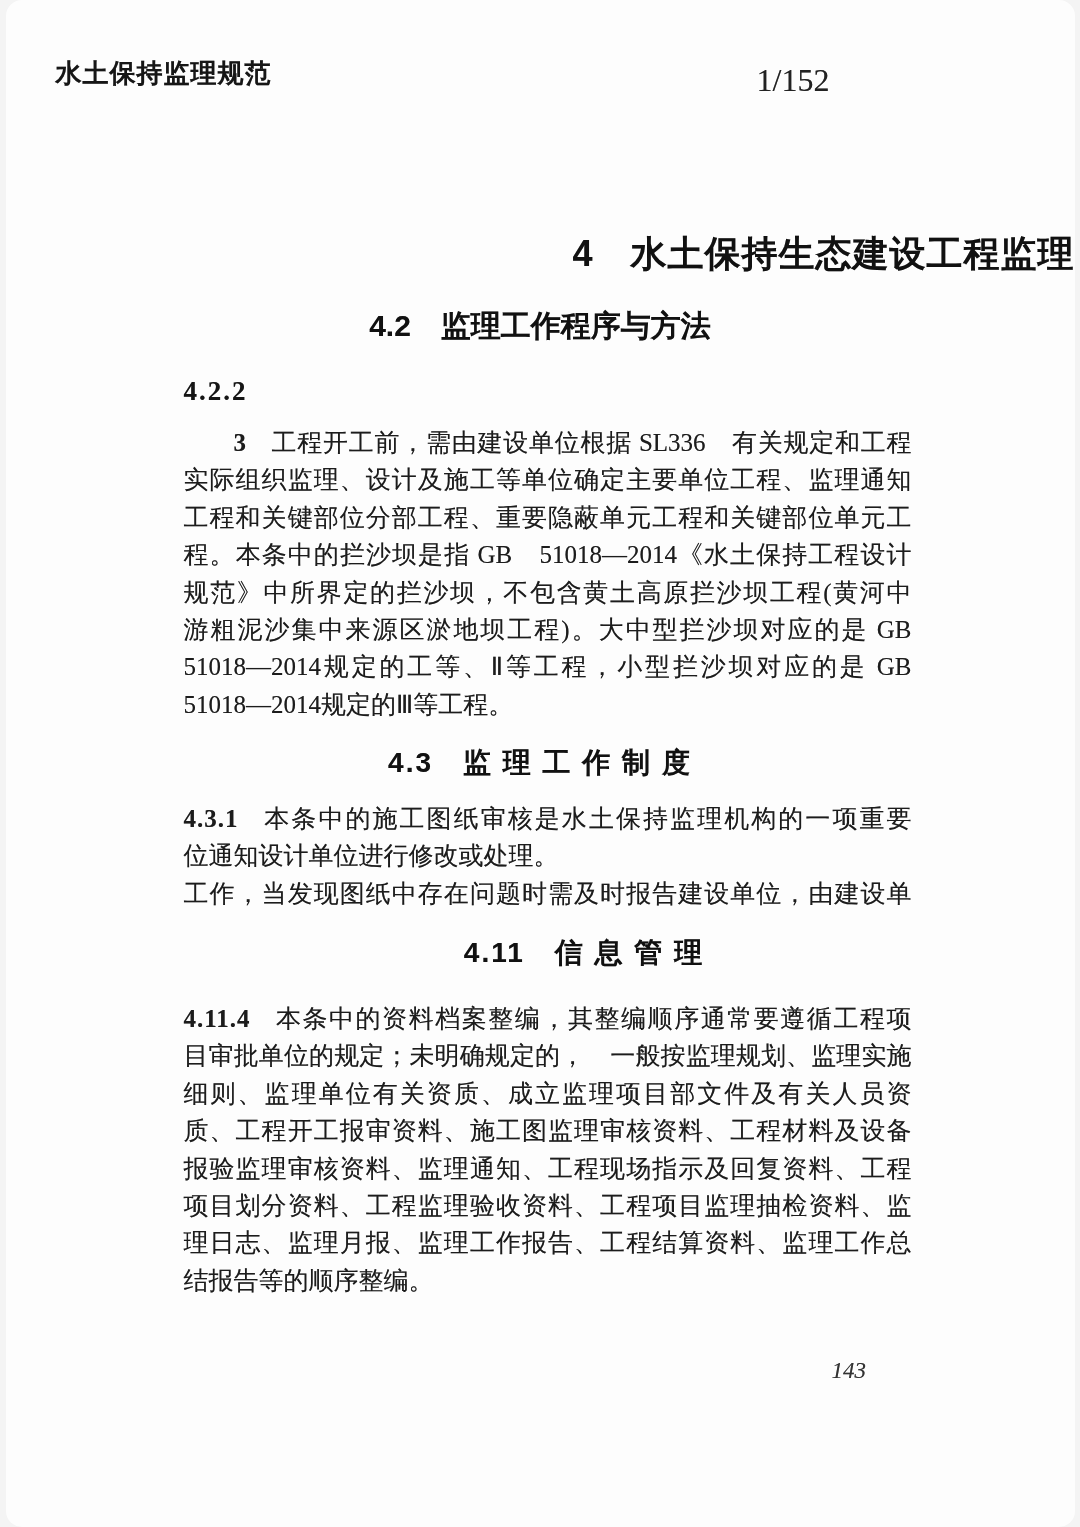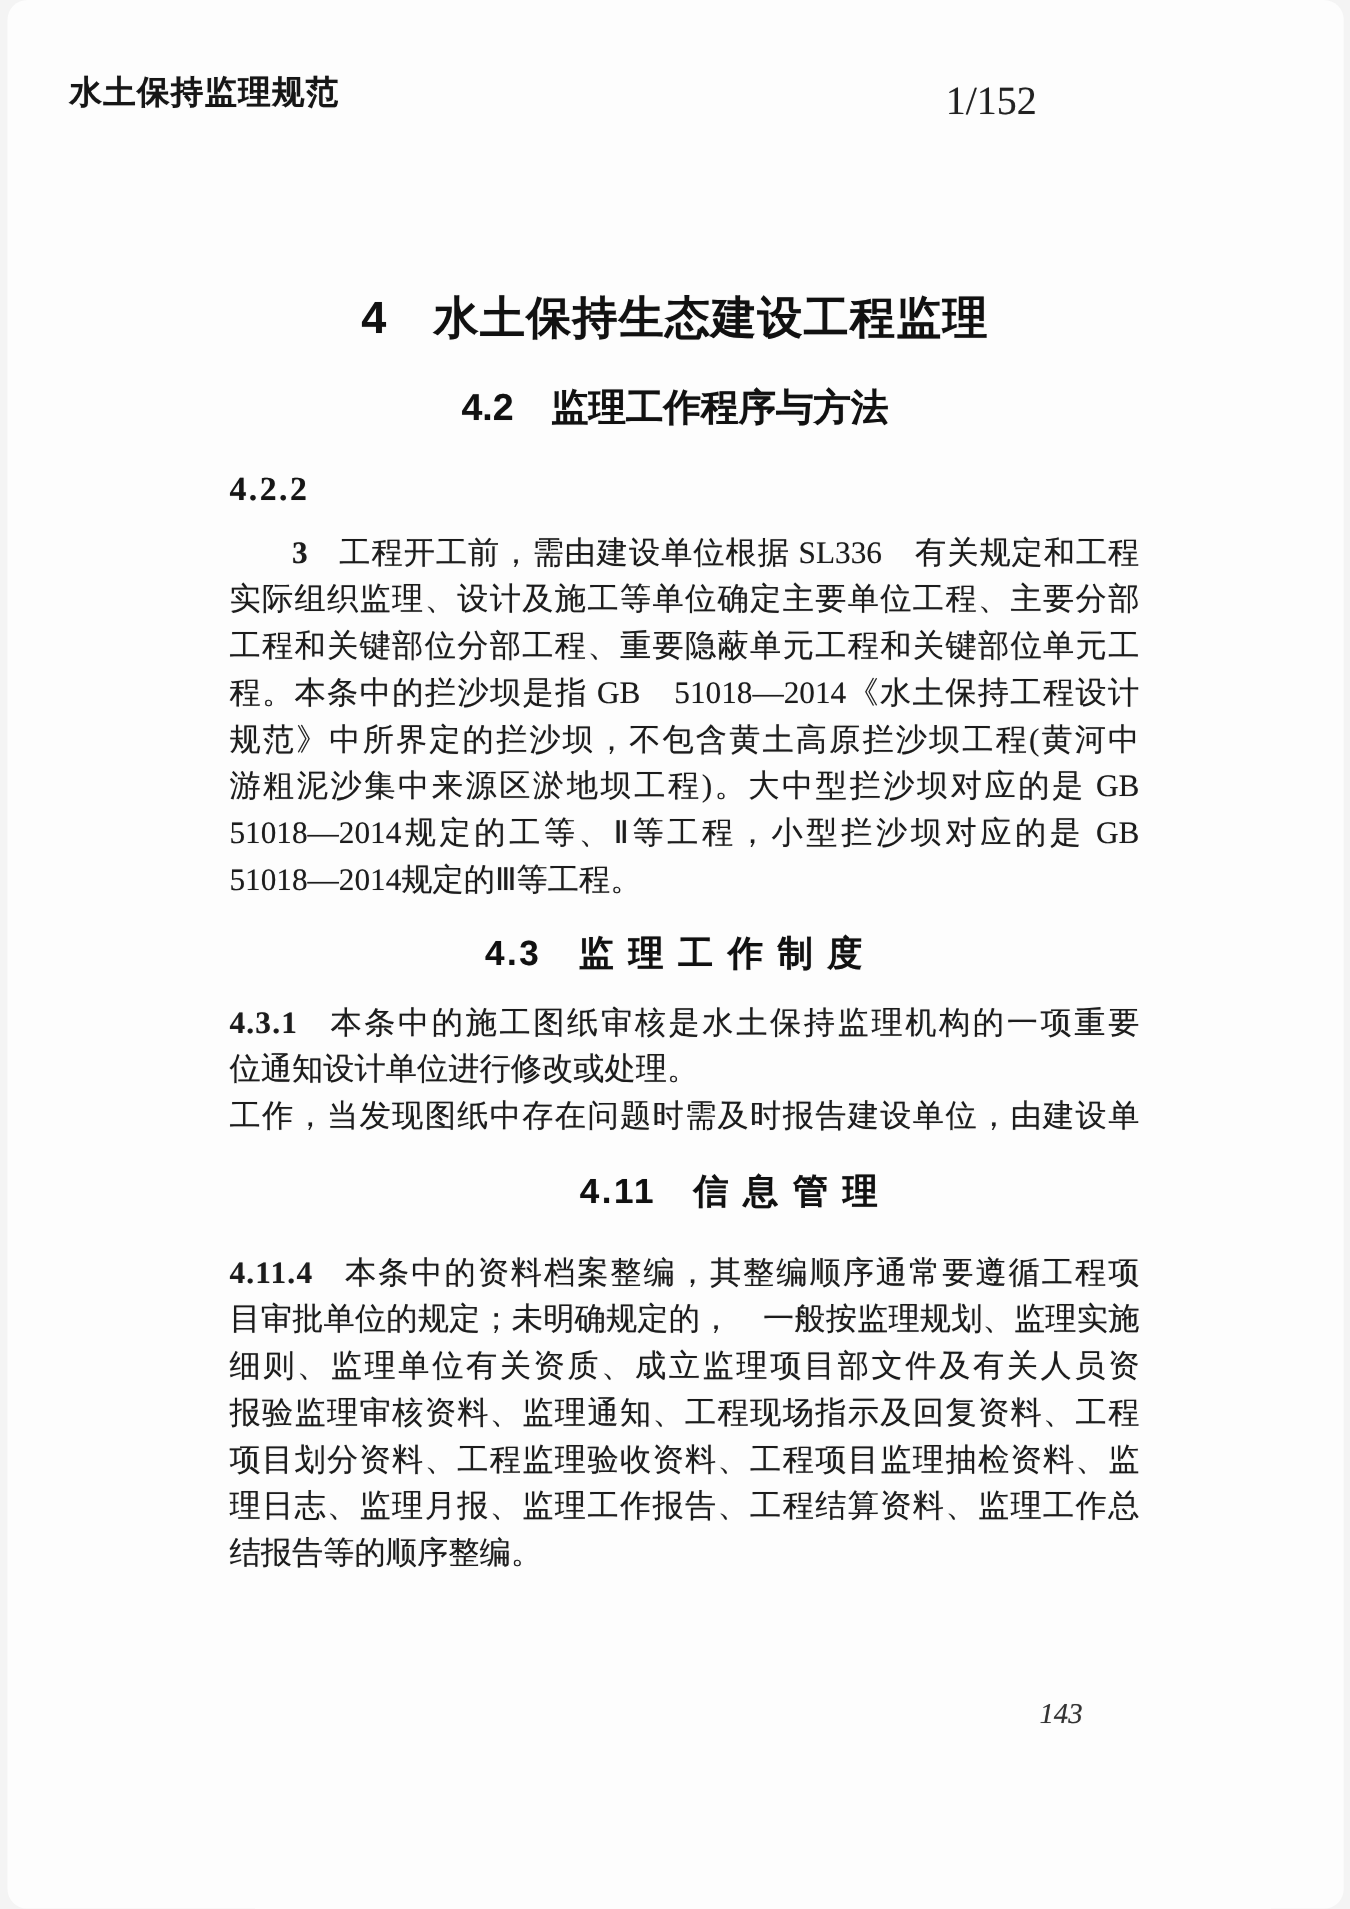--- a/index.html
+++ b/index.html
@@ -23,21 +23,21 @@
     font-weight: 700; font-size: 26px; letter-spacing: 1px;
     color: #161616;
   }
   .hdr-page {
     position: absolute; left: 751px; top: 62px;
     font-size: 32px; color: #222;
   }
 
   .chapter-heading {
     position: absolute; left: 0; top: 230px; width: 100%;
-    text-align: center;
+    text-align: right;
     font-family: "Liberation Sans", sans-serif;
     font-weight: 700; font-size: 36px; letter-spacing: 1px;
     color: #111;
   }
   .sec-heading {
     position: absolute; left: 0; width: 100%;
     text-align: center;
     font-family: "Liberation Sans", sans-serif;
     font-weight: 700; color: #111;
   }
@@ -88,21 +88,21 @@
 
   <div class="sec-heading sec-42">4.2　监理工作程序与方法</div>
 
   <div class="clause-label">4.2.2</div>
 
   <div class="para p-422">
     <div class="line indent">
       <b class="num">3</b><span>工程开工前，需由建设单位根据 SL336　有关规定和工程</span>
     </div>
     <div>
-        <div class="line">实际组织监理、设计及施工等单位确定主要单位工程、主要分部</div>
+        <div class="line">实际组织监理、设计及施工等单位确定主要单位工程、监理通知</div>
         <div class="line">工程和关键部位分部工程、重要隐蔽单元工程和关键部位单元工</div>
         <div class="line">程。本条中的拦沙坝是指 GB　51018—2014《水土保持工程设计</div>
         <div class="line">规范》中所界定的拦沙坝，不包含黄土高原拦沙坝工程(黄河中</div>
         <div class="line">游粗泥沙集中来源区淤地坝工程)。大中型拦沙坝对应的是 GB</div>
         <div class="line">51018—2014规定的工等、Ⅱ等工程，小型拦沙坝对应的是 GB</div>
         <div class="line last">51018—2014规定的Ⅲ等工程。</div>
       </div>
   </div>
 
   <div class="sec-heading sec-43">4.3　监 理 工 作 制 度</div>
@@ -119,20 +119,21 @@
 
   <div class="sec-heading sec-411">4.11　信 息 管 理</div>
 
   <div class="para p-4114">
     <div class="line">
       <b class="num">4.11.4</b><span>本条中的资料档案整编，其整编顺序通常要遵循工程项</span>
     </div>
     <div>
         <div class="line">目审批单位的规定；未明确规定的，　一般按监理规划、监理实施</div>
         <div class="line">细则、监理单位有关资质、成立监理项目部文件及有关人员资</div>
+        <div class="line">质、工程开工报审资料、施工图监理审核资料、工程材料及设备</div>
         <div class="line">报验监理审核资料、监理通知、工程现场指示及回复资料、工程</div>
         <div class="line">项目划分资料、工程监理验收资料、工程项目监理抽检资料、监</div>
         <div class="line">理日志、监理月报、监理工作报告、工程结算资料、监理工作总</div>
         <div class="line last">结报告等的顺序整编。</div>
       </div>
   </div>
 
   <div class="foot-page">143</div>
 
 </div>

